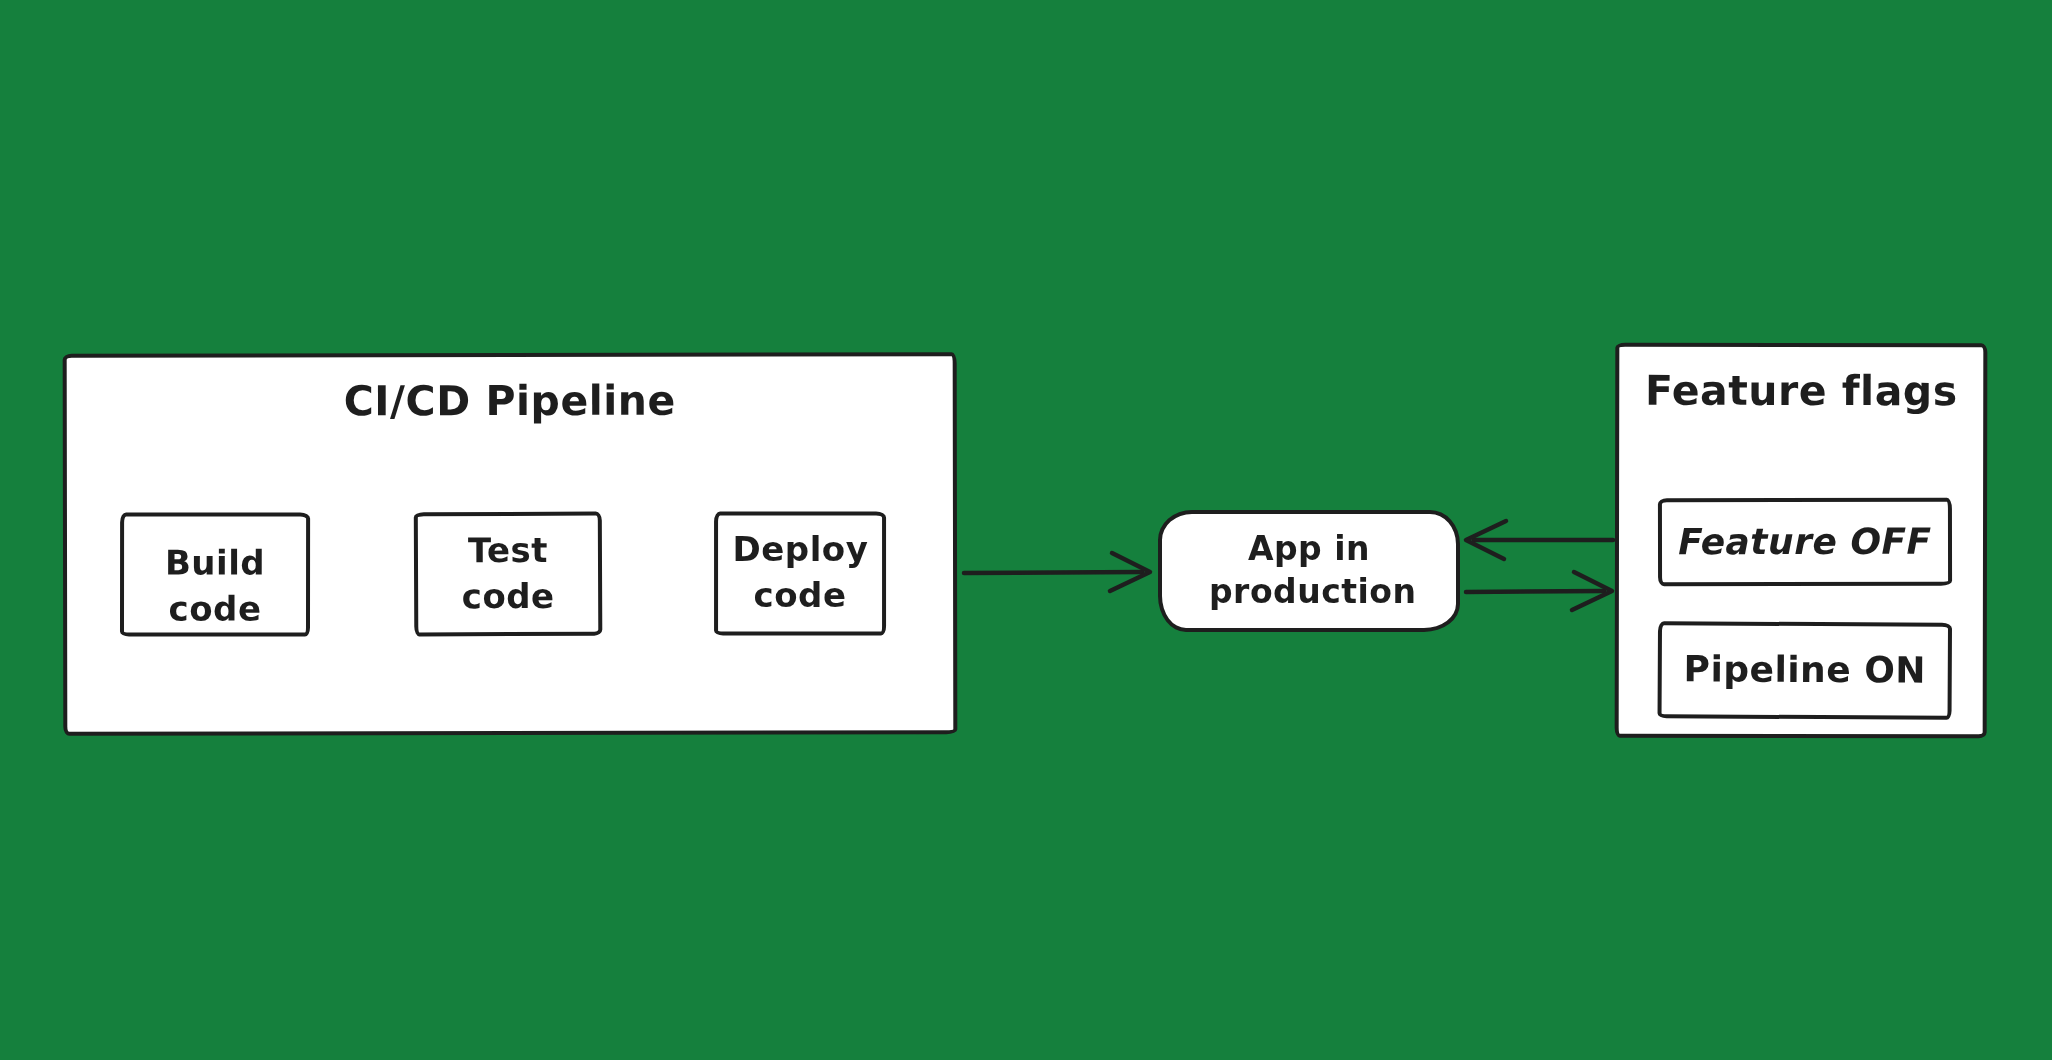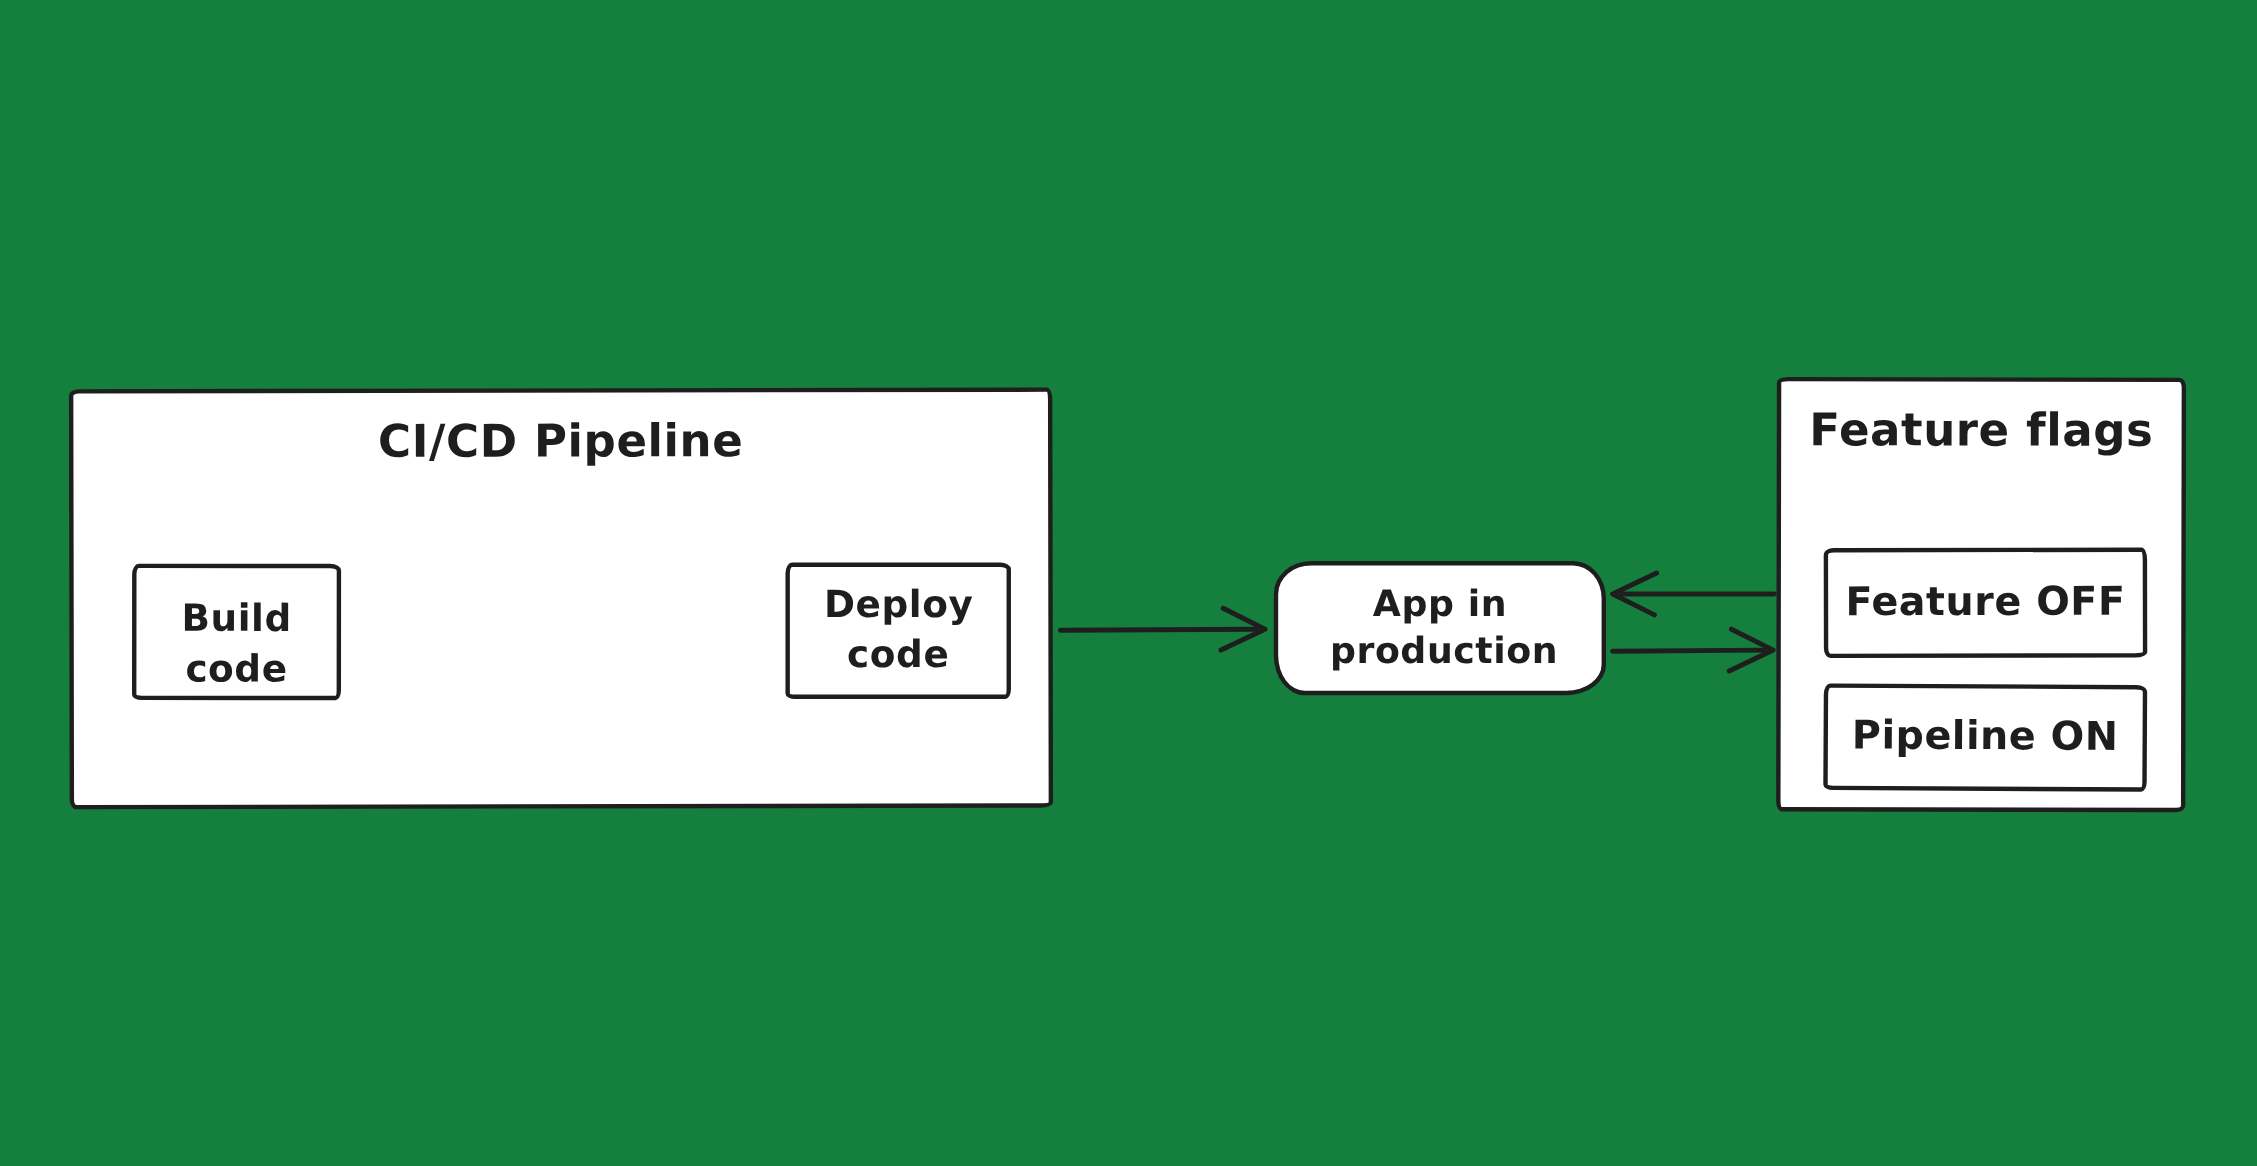--- a/index.html
+++ b/index.html
@@ -55,32 +55,32 @@
   }
   .node .node-label {
     font-size: 34px;
     font-weight: 600;
     line-height: 1.35;
     letter-spacing: 0.5px;
   }
   
   .step-build  { left: 53px;  top: 155px; width: 190px; height: 124px; transform: rotate(0.15deg); align-items: flex-end; }
   .step-test   { left: 347px; top: 155px; width: 188px; height: 124px; transform: rotate(-0.15deg); }
-  .step-deploy { left: 647px; top: 155px; width: 205px; height: 124px; transform: rotate(0.1deg); }
+  .step-deploy { left: 647px; top: 155px; width: 172px; height: 124px; transform: rotate(0.1deg); }
   .step-label-wrap { max-width: 135px; }
 
   .app-box {
     left: 1158px; top: 510px; width: 302px; height: 122px;
     border-radius: 34px 30px 36px 28px / 30px 34px 28px 36px;
     justify-content: center;
   }
   .app-label-wrap { max-width: 200px; font-size: 33px !important; line-height: 1.3 !important; }
 
   
-  .flag-off { left: 39px; top: 151px; width: 294px; height: 100px; transform: rotate(-0.2deg); }
+  .flag-off { left: 39px; top: 151px; width: 294px; height: 88px; transform: rotate(-0.2deg); font-style: italic; }
   .flag-on  { left: 39px; top: 275px; width: 294px; height:  97px; transform: rotate(0.2deg); }
   .flag-label-wrap { font-size: 36px !important; white-space: nowrap; }
 </style>
 </head>
 <body>
 
 <div class="canvas">
 
   <svg class="arrows-layer" viewBox="0 0 2052 1060" aria-hidden="true">
     <g>
@@ -105,20 +105,23 @@
     </g>
   </svg>
 
   <div class="box group-box cicd-box sketch-a">
     <div class="group-title">CI/CD Pipeline</div>
 
     <div class="box node step-build sketch-b">
       <span class="node-label step-label-wrap">Build code</span>
     </div>
 
+    <div class="box node step-test sketch-c">
+      <span class="node-label step-label-wrap">Test code</span>
+    </div>
 
     <div class="box node step-deploy sketch-b">
       <span class="node-label step-label-wrap">Deploy code</span>
     </div>
   </div>
 
   <div class="box node app-box">
     <span class="node-label app-label-wrap">App in production</span>
   </div>
 

